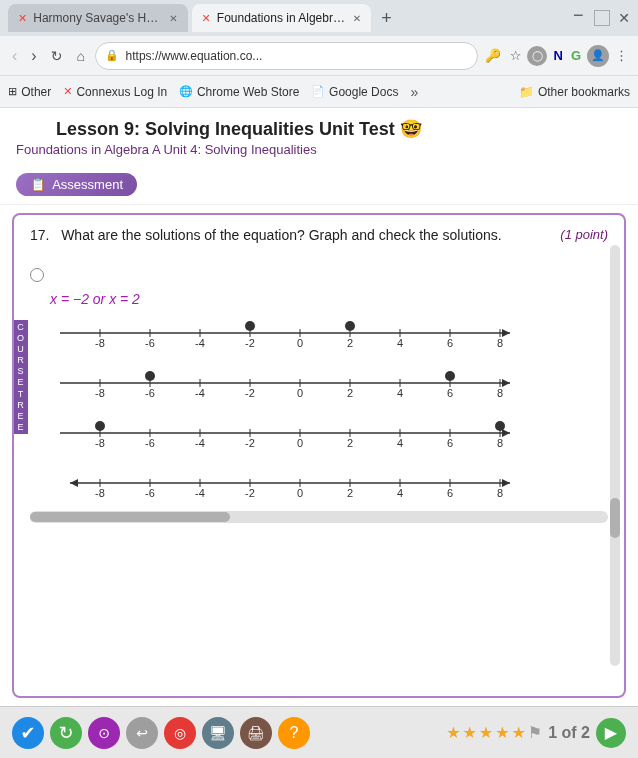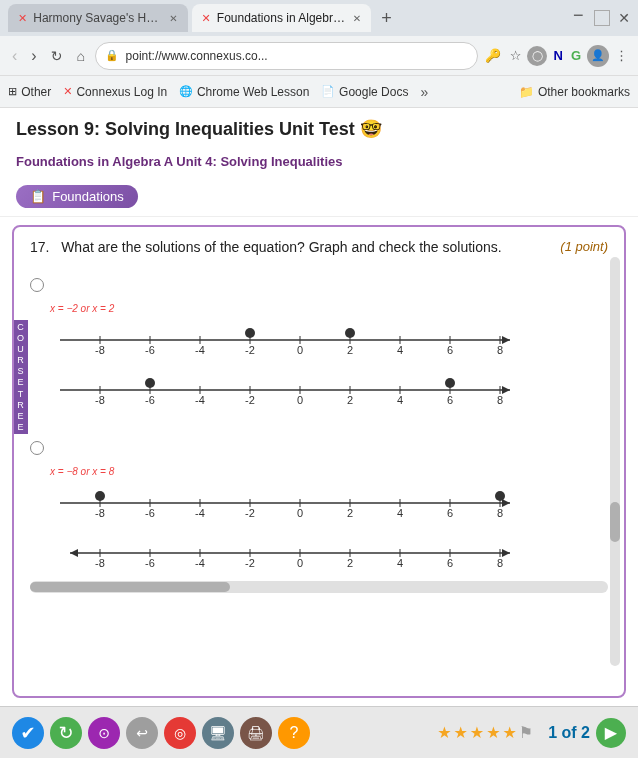--- a/index.html
+++ b/index.html
@@ -35,51 +35,51 @@
     .bookmark-item { display: flex; align-items: center; gap: 4px; cursor: pointer; color: #333; white-space: nowrap; }
     .bookmark-icon { font-size: 11px; }
     .more-btn { color: #555; font-size: 14px; cursor: pointer; }
     .other-bookmarks { margin-left: auto; display: flex; align-items: center; gap: 4px; color: #333; cursor: pointer; }
 
     
     .page-content { background: #fff; flex: 1; overflow: hidden; display: flex; flex-direction: column; }
 
     
     .lesson-header { background: #fff; padding: 10px 16px 4px 16px; border-bottom: 1px solid #eee; }
-    .lesson-title { font-size: 18px; font-weight: bold; color: #222; display: flex; align-items: center; gap: 6px; }
-    .lesson-subtitle { font-size: 13px; color: #6a2c7a; font-weight: bold; margin-top: 14px; }
+    .lesson-title { font-size: 18px; font-weight: bold; color: #222; display: flex; align-items: center; gap: 6px; margin-left: 40px; }
+    .lesson-subtitle { font-size: 13px; color: #6a2c7a; font-weight: normal; margin-top: 2px; }
     .assessment-badge { display: inline-flex; align-items: center; gap: 6px; background: linear-gradient(135deg, #9b6fc4, #7b4fa4); color: white; padding: 4px 14px; border-radius: 20px; font-size: 13px; margin-top: 8px; }
 
     
     .question-area { flex: 1; overflow: hidden; padding: 8px 12px; }
     .question-container { border: 2px solid #b07dc8; border-radius: 8px; padding: 12px 16px; background: #fff; height: 100%; overflow-y: auto; position: relative; }
 
     .question-header { font-size: 14px; color: #222; display: flex; justify-content: space-between; align-items: flex-start; }
-    .point-text { font-style: italic; color: #a16207; font-size: 13px; white-space: nowrap; margin-left: 8px; }
+    .point-text { font-style: italic; color: #701a75; font-size: 13px; white-space: nowrap; margin-left: 8px; }
 
     .equation { font-size: 15px; margin: 6px 0 10px 20px; color: #222; }
 
     
     .option { margin-bottom: 8px; }
     .radio-row { display: flex; align-items: center; gap: 6px; margin-bottom: 4px; }
     .radio-circle { width: 14px; height: 14px; border-radius: 50%; border: 1.5px solid #888; background: #fff; flex-shrink: 0; }
-    .option-text { font-size: 10px; color: #ef4444; font-style: italic; margin-top: 48px; }
+    .option-text { font-size: 14px; color: #a21caf; font-style: italic; margin-top: 48px; }
 
     
     .number-line-container { margin: 4px 0 10px 20px; }
     .number-line-svg { display: block; }
 
     
     .bottom-toolbar { background: #e8e8e8; height: 52px; display: flex; align-items: center; justify-content: space-between; padding: 0 12px; border-top: 1px solid #ccc; }
     .toolbar-left { display: flex; align-items: center; gap: 6px; }
     .toolbar-icon { width: 32px; height: 32px; border-radius: 50%; display: flex; align-items: center; justify-content: center; font-size: 18px; cursor: pointer; }
     .toolbar-right { display: flex; align-items: center; gap: 6px; }
     .stars-container { display: flex; gap: 2px; }
     .star { color: #f5a623; font-size: 16px; }
-    .page-indicator { font-size: 16px; font-weight: bold; color: #0369a1; margin-left: 9px; }
+    .page-indicator { font-size: 16px; font-weight: bold; color: #737373; }
     .next-btn { width: 30px; height: 30px; border-radius: 50%; background: #4caf50; display: flex; align-items: center; justify-content: center; color: white; font-size: 16px; cursor: pointer; }
 
     
     .h-scrollbar { height: 12px; background: #e0e0e0; margin: 4px 0; border-radius: 6px; position: relative; }
     .h-scrollbar-thumb { position: absolute; left: 0; top: 1px; height: 10px; width: 200px; background: #b0b0b0; border-radius: 5px; }
 
     .vertical-scrollbar { position: absolute; right: 4px; top: 30px; bottom: 30px; width: 10px; background: #e0e0e0; border-radius: 5px; }
     .vertical-scrollbar-thumb { position: absolute; top: 60%; left: 0; width: 10px; height: 40px; background: #b0b0b0; border-radius: 5px; }
   </style>
 </head>
@@ -106,21 +106,21 @@
     </div>
   </div>
 
   <div class="nav-bar">
     <button class="nav-btn" disabled="">‹</button>
     <button class="nav-btn">›</button>
     <button class="nav-btn reload-btn">↻</button>
     <button class="nav-btn home-btn">⌂</button>
     <div class="address-bar">
       <span class="lock-icon">🔒</span>
-      <span class="address-text">point://www.connexus.co...</span>
+      <span class="address-text">https://www.equation.co...</span>
     </div>
     <div class="nav-icons">
       <span class="nav-icon">🔑</span>
       <span class="nav-icon">☆</span>
       <span class="nav-icon" style="background:#9e9e9e; color:white; border-radius:50%; width:20px; height:20px; display:inline-flex; align-items:center; justify-content:center; font-size:10px;">◯</span>
       <span class="nav-icon" style="font-weight:bold; color:#00a;">N</span>
       <span class="nav-icon" style="color:#4caf50; font-weight:bold;">G</span>
       <div class="profile-icon">👤</div>
       <span class="nav-icon">⋮</span>
     </div>
@@ -130,21 +130,21 @@
     <div class="bookmark-item">
       <span class="bookmark-icon">⊞</span>
       <span>Other</span>
     </div>
     <div class="bookmark-item">
       <span class="bookmark-icon" style="color:#e44;">✕</span>
       <span>Connexus Log In</span>
     </div>
     <div class="bookmark-item">
       <span class="bookmark-icon">🌐</span>
-      <span>Chrome Web Lesson</span>
+      <span>Chrome Web Store</span>
     </div>
     <div class="bookmark-item">
       <span class="bookmark-icon">📄</span>
       <span>Google Docs</span>
     </div>
     <span class="more-btn">»</span>
     <div class="other-bookmarks">
       <span>📁</span>
       <span>Other bookmarks</span>
     </div>
@@ -154,21 +154,21 @@
 
     <div class="lesson-header">
       <div class="lesson-title">
         <span>Lesson 9: Solving Inequalities Unit Test</span>
         <span>🤓</span>
       </div>
       <div class="lesson-subtitle">Foundations in Algebra A  Unit 4: Solving Inequalities</div>
       <div style="margin-top:8px; margin-bottom:4px;">
         <div class="assessment-badge" style="display:inline-flex;">
           <span>📋</span>
-          <span>Foundations</span>
+          <span>Assessment</span>
         </div>
       </div>
     </div>
 
     <div class="question-area">
       <div class="question-container">
 
         <div style="position:fixed; left:14px; top:320px; display:flex; flex-direction:column; z-index:10;">
           <div style="background:#7b4fa4; color:white; padding:2px 3px; font-size:9px; letter-spacing:1px; cursor:pointer; display:flex; flex-direction:column; align-items:center; gap:1px;">
             <span>C</span>
@@ -264,24 +264,20 @@
                 <text x="450" y="36">8</text>
               </g>
 
               <circle cx="100" cy="15" r="5" fill="#333"></circle>
               <circle cx="400" cy="15" r="5" fill="#333"></circle>
             </svg>
           </div>
         </div>
 
         <div class="option">
-          <div class="radio-row">
-            <div class="radio-circle"></div>
-            <span class="option-text">x = −8 or x = 8</span>
-          </div>
           <div class="number-line-container">
             <svg class="number-line-svg" width="480" height="40" viewBox="0 0 480 40">
               <line x1="10" y1="22" x2="460" y2="22" stroke="#333" stroke-width="1.5"></line>
               <polygon points="460,22 452,18 452,26" fill="#333"></polygon>
               <g font-size="11" fill="#333" text-anchor="middle">
                 <line x1="50" y1="18" x2="50" y2="26" stroke="#333" stroke-width="1"></line>
                 <text x="50" y="36">-8</text>
                 <line x1="100" y1="18" x2="100" y2="26" stroke="#333" stroke-width="1"></line>
                 <text x="100" y="36">-6</text>
                 <line x1="150" y1="18" x2="150" y2="26" stroke="#333" stroke-width="1"></line>

